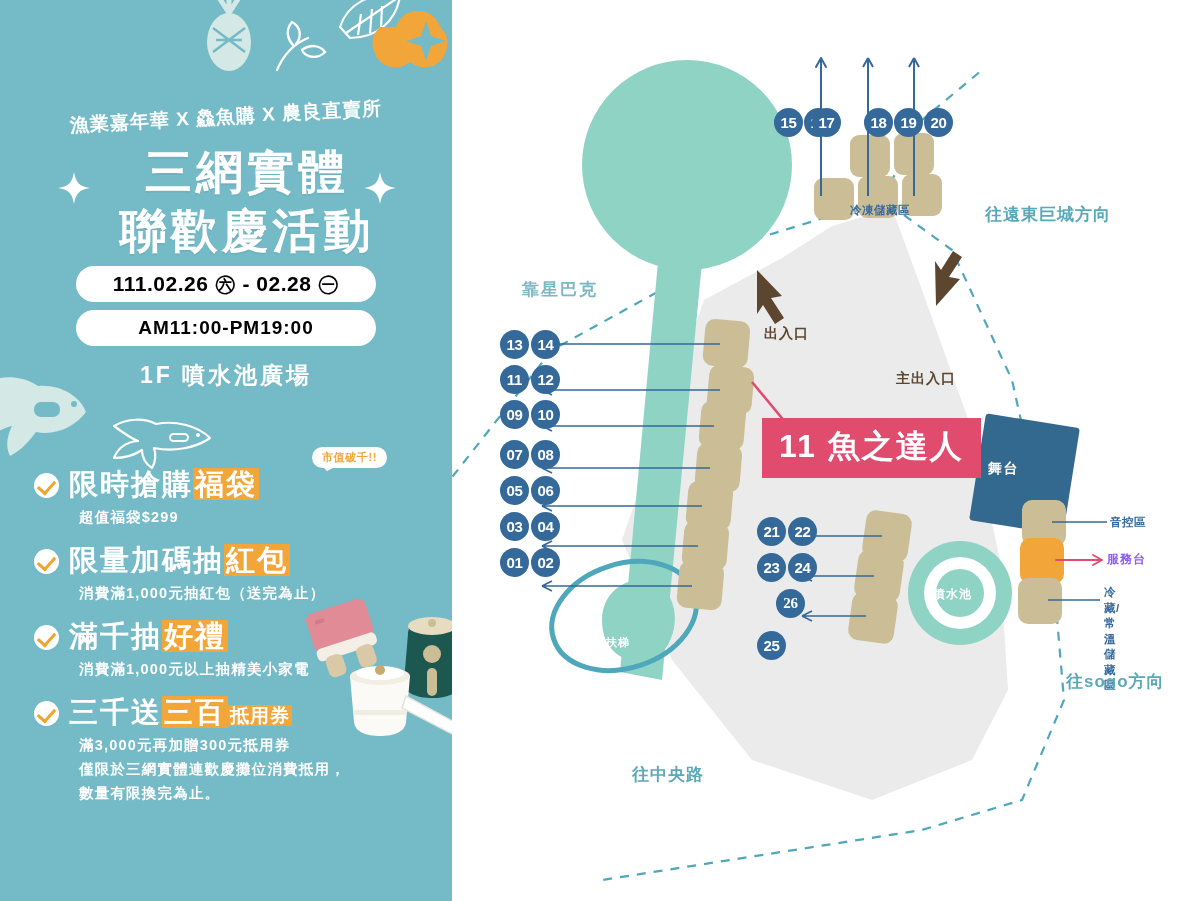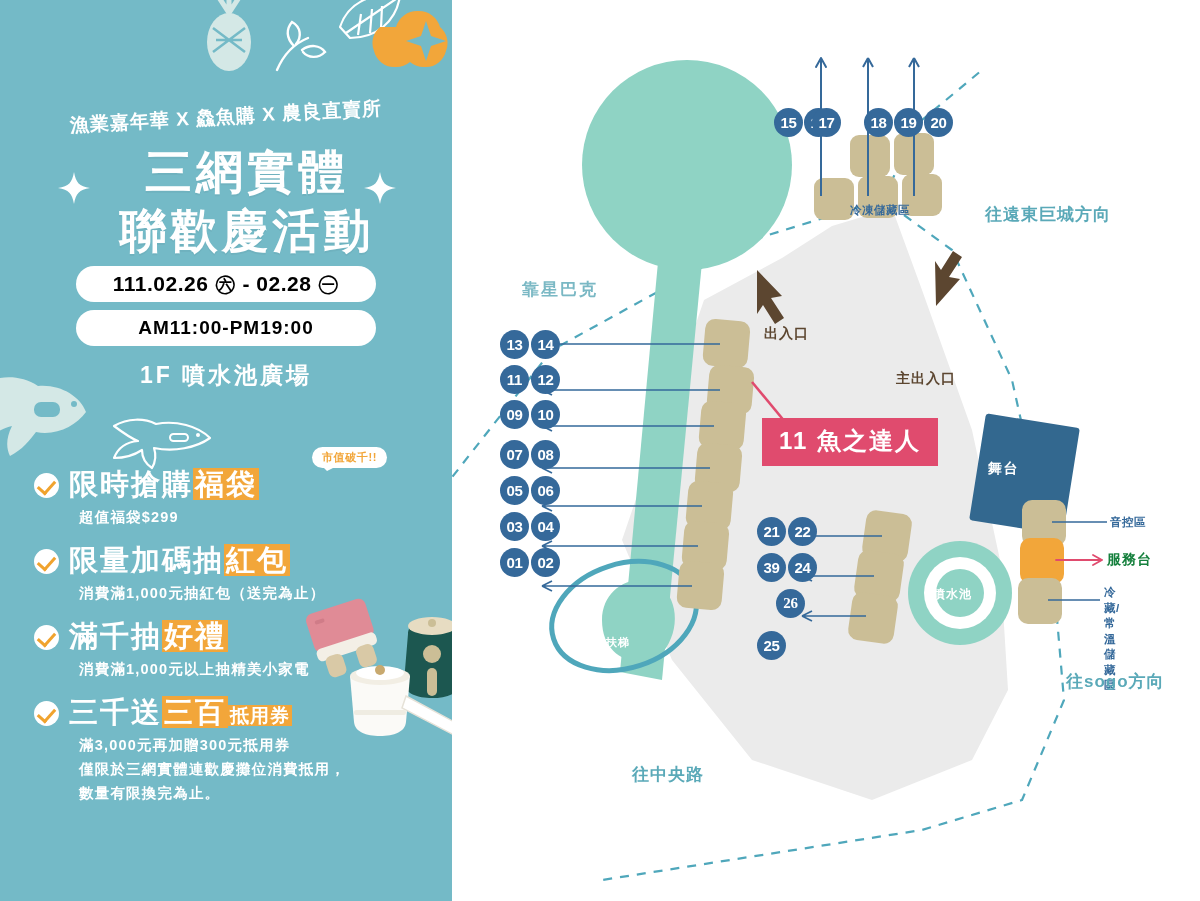--- a/index.html
+++ b/index.html
@@ -78,26 +78,26 @@
   .num{
     position:absolute;width:29px;height:29px;border-radius:50%;background:#35699a;
     color:#fff;font-size:15px;font-weight:bold;display:flex;align-items:center;
     justify-content:center;letter-spacing:-.3px;
   }
   .mlabel{position:absolute;font-weight:bold;white-space:pre;}
   .dir{color:#5aa9b8;font-size:17px;font-weight:bold;letter-spacing:1px;}
   .nearby{color:#7ab8c4;font-size:17px;font-weight:bold;letter-spacing:2px;}
   .exit{color:#5c4630;font-size:14px;font-weight:bold;letter-spacing:1px;}
   .small-l{color:#35699a;font-size:11.5px;font-weight:bold;letter-spacing:.5px;line-height:1.35;}
-  .orange-l{color:#15803d;font-size:14px;font-weight:bold;letter-spacing:1px;font-family:Liberation Serif, serif;}
+  .orange-l{color:#8b5cf6;font-size:12px;font-weight:bold;letter-spacing:1px;font-family:Liberation Serif, serif;}
   .stage-l{color:#fff;font-size:14px;font-weight:bold;letter-spacing:1.5px;}
   .fount-l{color:#fff;font-size:12px;font-weight:bold;letter-spacing:1px;}
   .esc-l{color:#fff;font-size:11px;font-weight:bold;letter-spacing:1px;}
   .banner{
-    position:absolute;background:#e04b6e;color:#fff;font-size:24px;font-weight:bold;
+    position:absolute;background:#e04b6e;color:#fff;font-size:32px;font-weight:bold;
     padding:7px 17px 9px 17px;letter-spacing:2px;white-space:nowrap;
   }
 </style>
 </head>
 <body>
 
 <div id="root">
 
   <div class="left-panel">
 
@@ -325,21 +325,21 @@
     <div class="num" style="left:79px;top:440px;">08</div>
     <div class="num" style="left:48px;top:476px;">05</div>
     <div class="num" style="left:79px;top:476px;">06</div>
     <div class="num" style="left:48px;top:512px;">03</div>
     <div class="num" style="left:79px;top:512px;">04</div>
     <div class="num" style="left:48px;top:548px;">01</div>
     <div class="num" style="left:79px;top:548px;">02</div>
 
     <div class="num" style="left:305px;top:517px;">21</div>
     <div class="num" style="left:336px;top:517px;">22</div>
-    <div class="num" style="left:305px;top:553px;">39</div>
+    <div class="num" style="left:305px;top:553px;">23</div>
     <div class="num" style="left:336px;top:553px;">24</div>
     <div class="num" style="left:305px;top:589px;margin-top:42px;">25</div>
     <div class="num" style="left:324px;top:589px;font-family:Liberation Serif, serif;">26</div>
 
     <div class="banner" style="left:310px;top:418px;">11 魚之達人</div>
 
     <div class="mlabel nearby" style="left:70px;top:278px;">靠星巴克</div>
     <div class="mlabel small-l" style="left:398px;top:203px;">冷凍儲藏區</div>
     <div class="mlabel exit" style="left:312px;top:325px;">出入口</div>
     <div class="mlabel exit" style="left:444px;top:370px;">主出入口</div>

